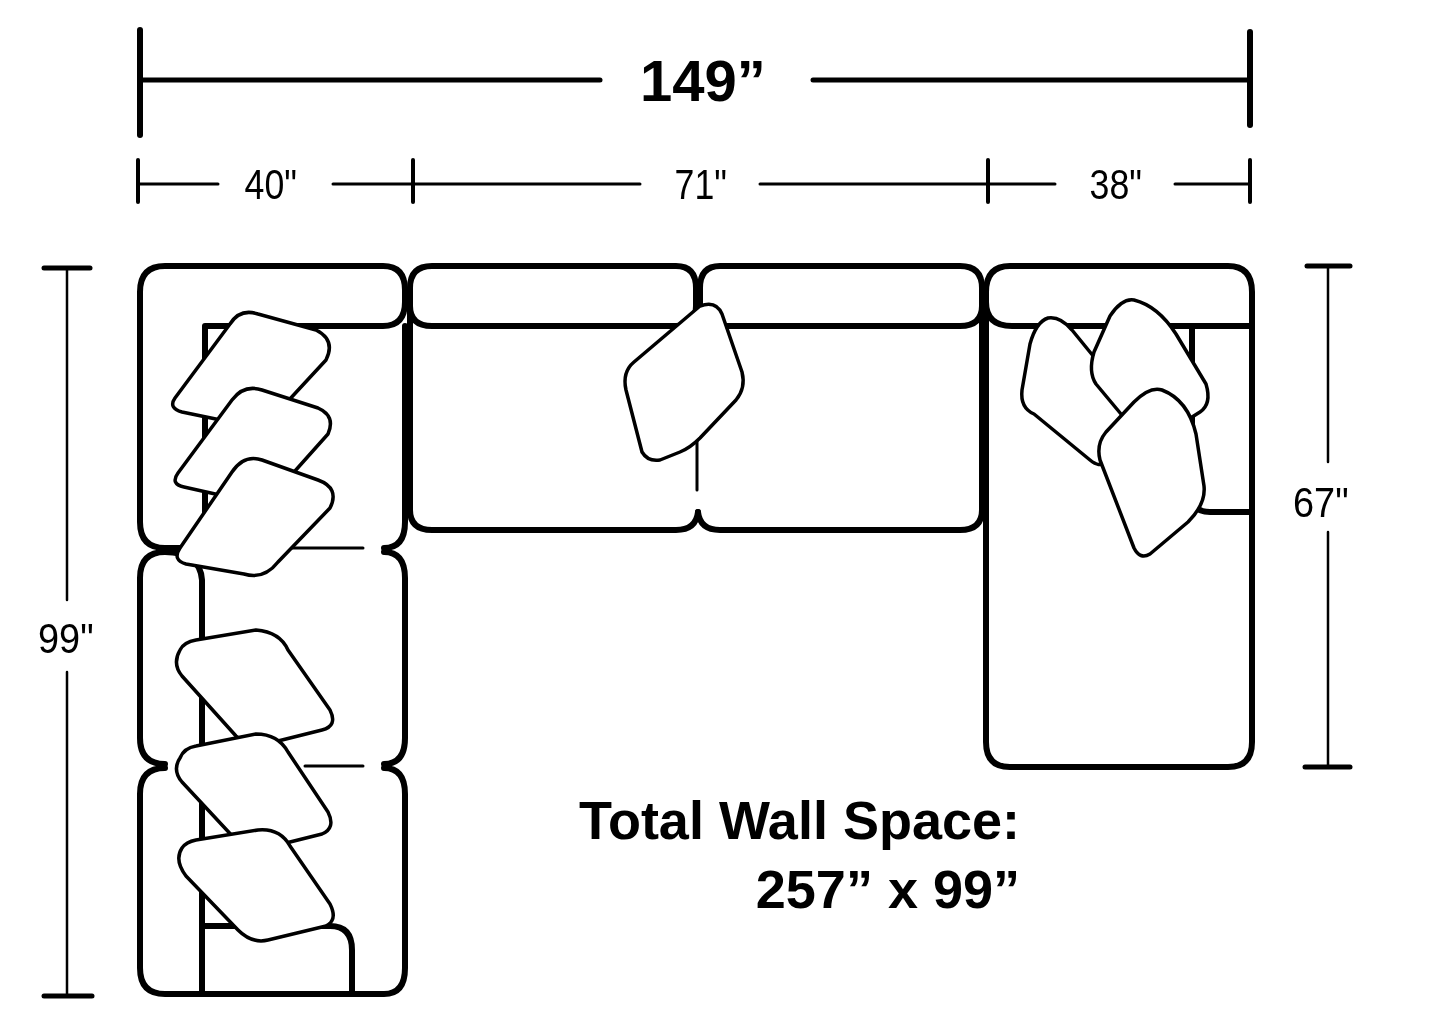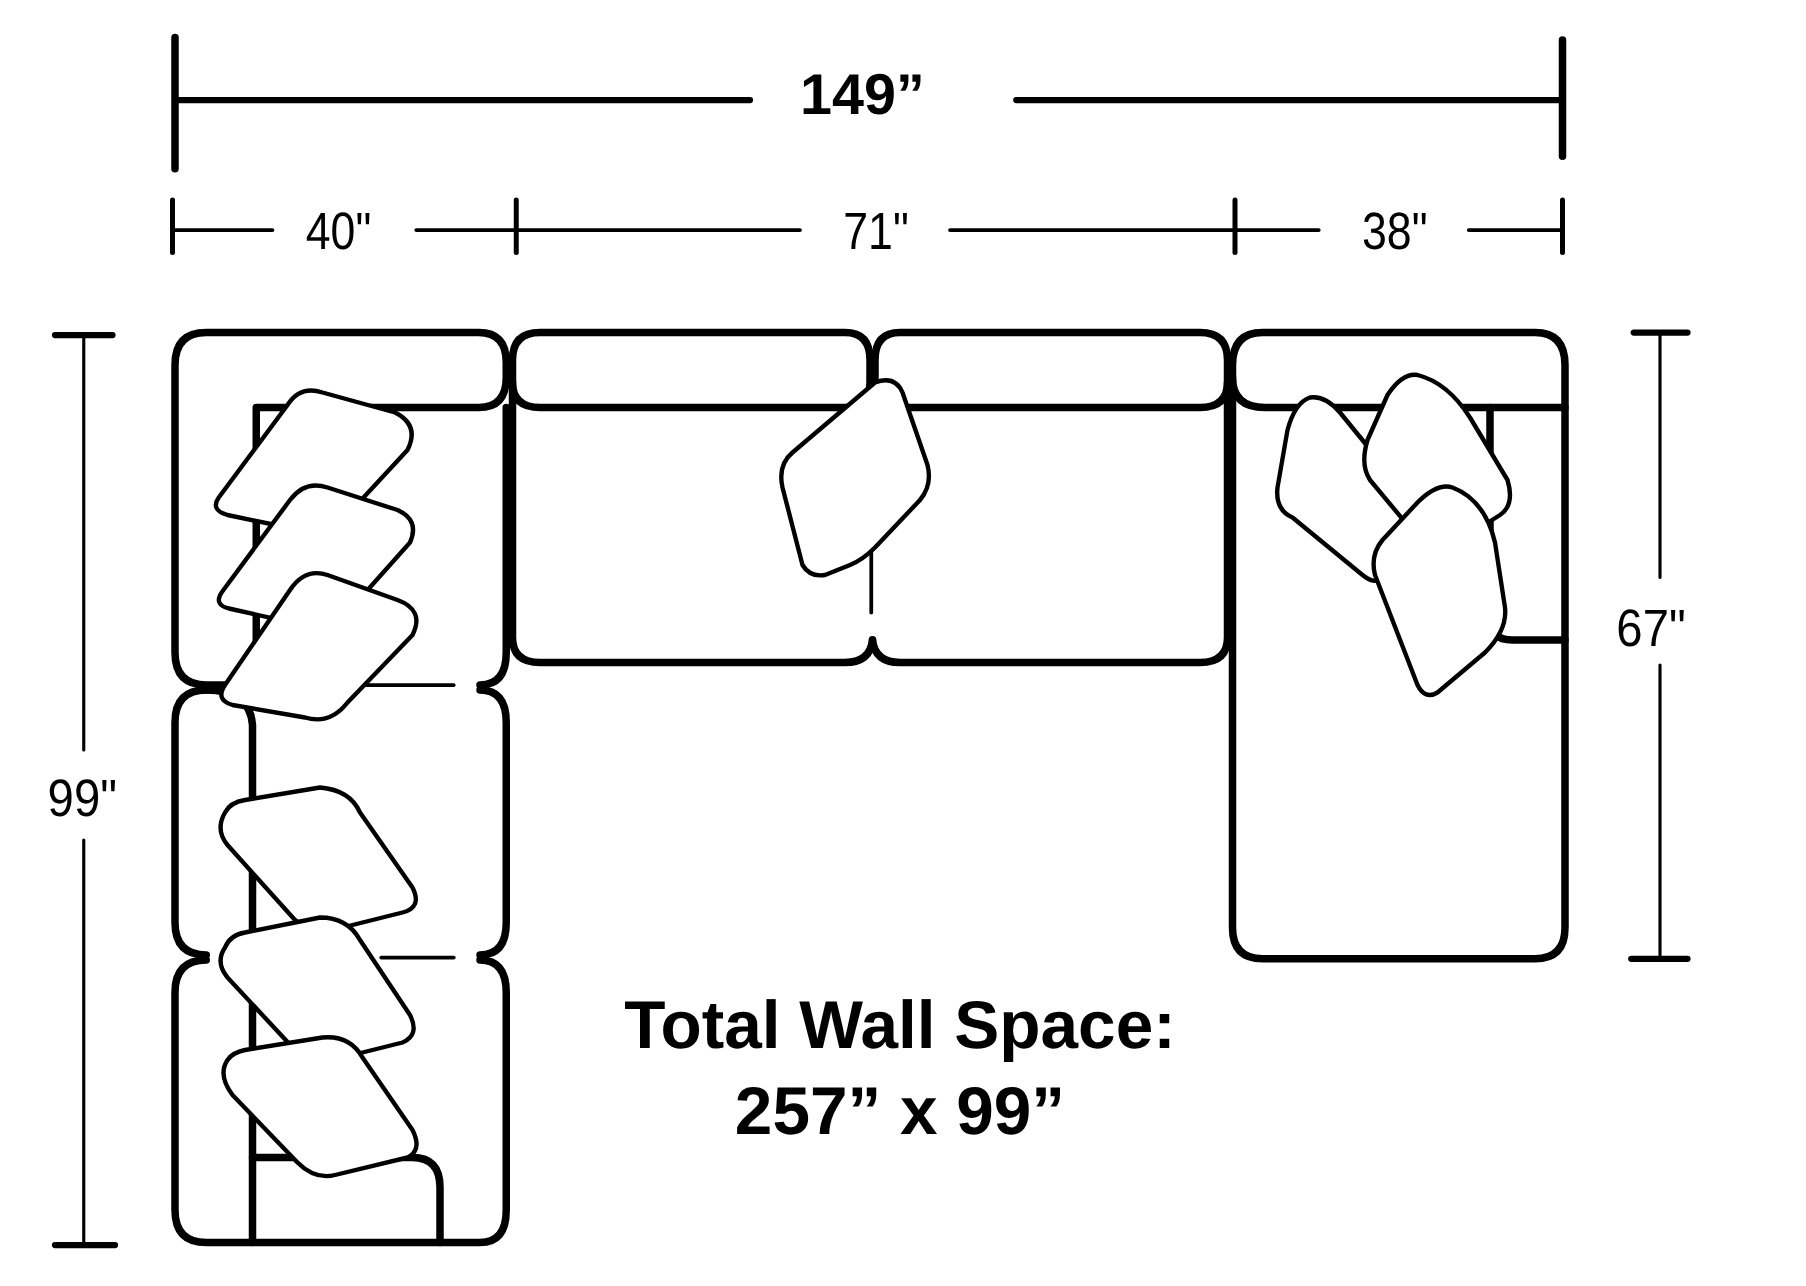--- a/index.html
+++ b/index.html
@@ -1,22 +1,22 @@
 <!DOCTYPE html>
 <html><head>
 <meta charset="utf-8">
 <style>
   html, body { margin: 0; padding: 0; background: #ffffff; }
   body { width: 1445px; height: 1029px; position: relative; overflow: hidden; font-family: "Liberation Sans", sans-serif; color: #000; }
   svg#diagram { position: absolute; left: 0; top: 0; }
   .lbl { position: absolute; white-space: nowrap; line-height: 1; background: #fff; }
-  .lbl-total { font-weight: bold; font-size: 46px; }
+  .lbl-total { font-weight: bold; font-size: 58px; }
   .lbl-seg { font-size: 42px; transform: scaleX(0.85); transform-origin: center; }
   .lbl-side { font-size: 42px; transform: scaleX(0.9); transform-origin: center; }
-  .caption { position: absolute; left: 420px; width: 600px; text-align: center; font-weight: bold; font-size: 54px; line-height: 1; }
+  .caption { position: absolute; left: 420px; width: 600px; text-align: right; font-weight: bold; font-size: 54px; line-height: 1; }
 </style>
 </head>
 <body>
 
 <svg id="diagram" width="1445" height="1029" viewBox="0 0 1445 1029" fill="none" stroke="#000" stroke-linecap="round" stroke-linejoin="round">
 
   <g>
     <line x1="140" y1="30" x2="140" y2="135" stroke-width="6"></line>
     <line x1="1250" y1="32" x2="1250" y2="125" stroke-width="6"></line>
     <line x1="142" y1="80" x2="600" y2="80" stroke-width="5"></line>

